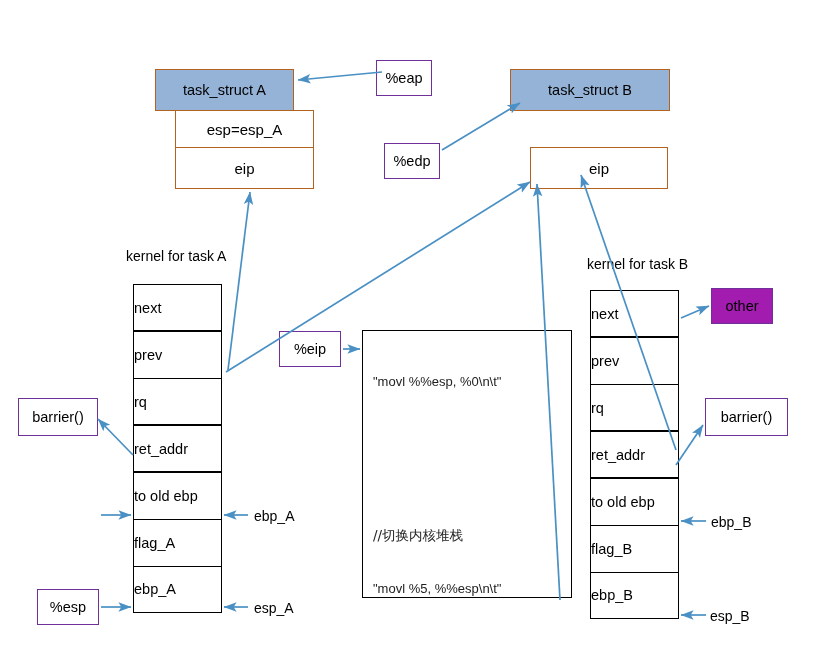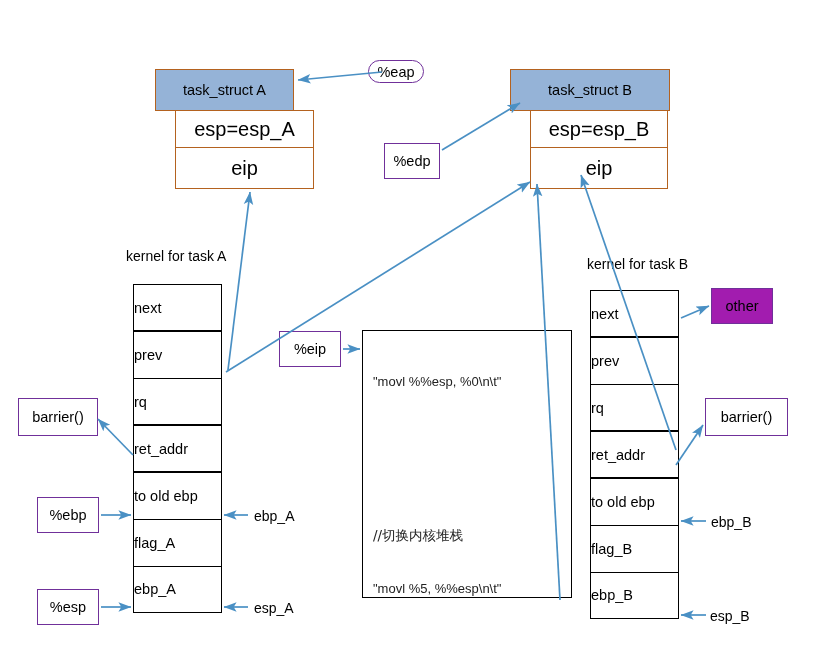--- a/index.html
+++ b/index.html
@@ -21,21 +21,21 @@
     background:#95b3d7;
     border:1.5px solid #c0504d;
     border-color:#b4621f;
     font-size:14.5px;
     color:#000;
   }
   
   .ts-row{
     background:#ffffff;
     border:1.5px solid #b4621f;
-    font-size:20px;
+    font-size:15px;
   }
 
   
   .reg-box{
     background:#ffffff;
     border:1.6px solid #70309a;
     font-size:14.5px;
   }
   .reg-box.blue-fill{background:#a21caf;}
 
@@ -87,38 +87,32 @@
   <div class="node ts-row" style="left:175px;top:110px;width:139px;height:38px;">
     <span>esp=esp_A</span>
   </div>
   <div class="node ts-row" style="left:175px;top:147px;width:139px;height:42px;">
     <span>eip</span>
   </div>
 
   <div class="node ts-head" style="left:510px;top:69px;width:160px;height:42px;">
     <span>task_struct B</span>
   </div>
-  <div class="node ts-row" style="left:530px;top:110px;width:138px;height:38px;">
-    <span>esp=esp_B</span>
-  </div>
   <div class="node ts-row" style="left:530px;top:147px;width:138px;height:42px;">
     <span>eip</span>
   </div>
 
-  <div class="node reg-box" style="left:368px;top:60px;width:56px;height:23px;border-radius:15px;">
+  <div class="node reg-box" style="left:376px;top:60px;width:56px;height:36px;">
     <span>%eap</span>
   </div>
   <div class="node reg-box" style="left:384px;top:143px;width:56px;height:36px;">
     <span>%edp</span>
   </div>
   <div class="node reg-box" style="left:279px;top:331px;width:62px;height:36px;">
     <span>%eip</span>
-  </div>
-  <div class="node reg-box" style="left:37px;top:497px;width:62px;height:36px;">
-    <span>%ebp</span>
   </div>
   <div class="node reg-box" style="left:37px;top:589px;width:62px;height:36px;">
     <span>%esp</span>
   </div>
 
   <div class="node reg-box" style="left:18px;top:398px;width:80px;height:38px;">
     <span>barrier()</span>
   </div>
   <div class="node reg-box" style="left:705px;top:398px;width:83px;height:38px;">
     <span>barrier()</span>

